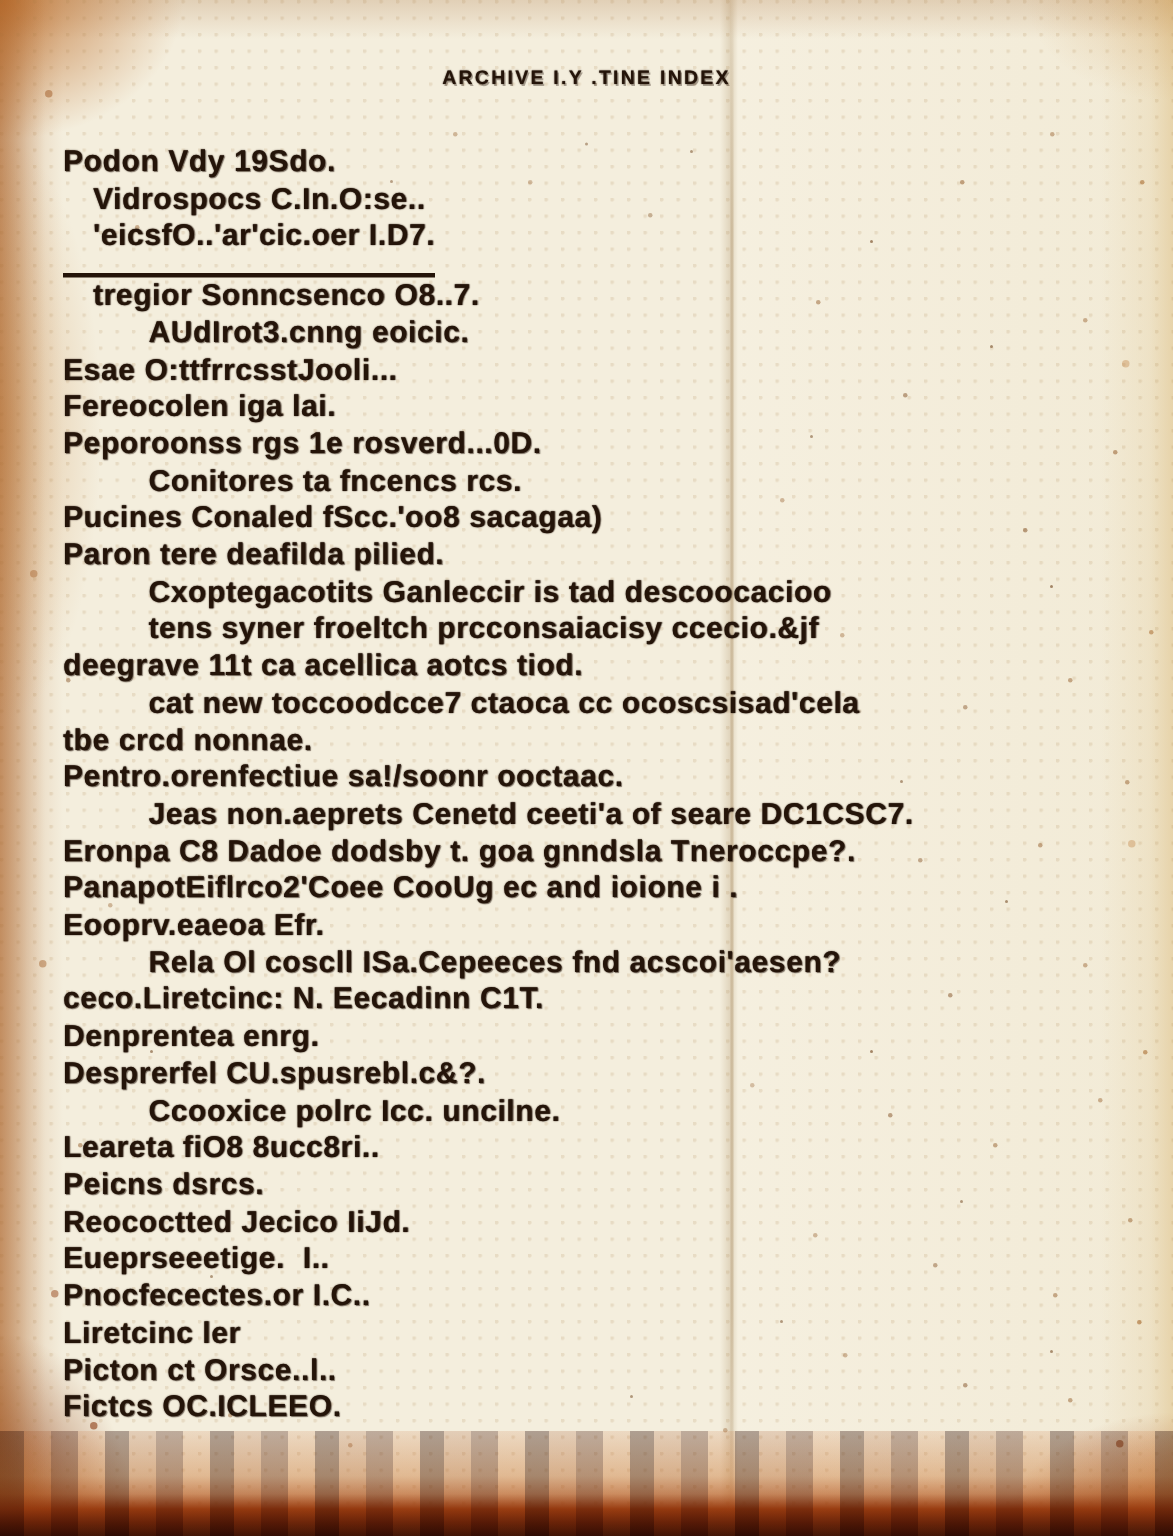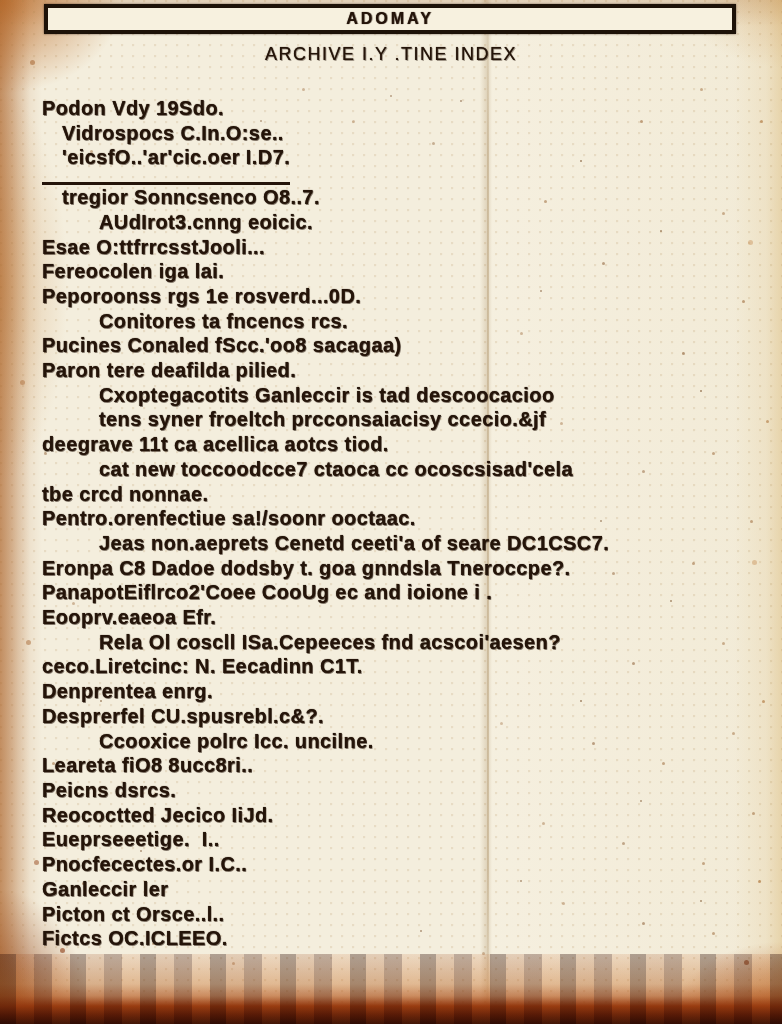--- a/index.html
+++ b/index.html
@@ -101,22 +101,22 @@
     display:flex; align-items:center; justify-content:center;
     box-shadow:0 0 2px rgba(40,20,8,.6);
   }
   .header-box span {
     font-family:"Liberation Sans", sans-serif; font-weight:bold;
     font-size:16px; letter-spacing:3px; color:var(--ink);
     text-shadow:0 0 1px rgba(36,20,9,.85), 1px 0 0 rgba(36,20,9,.4);
   }
   .title {
     position:absolute; top:44px; left:0; width:100%; text-align:center;
-    font-family:"Liberation Sans", sans-serif; font-weight:normal;
-    font-size:18px; letter-spacing:1.5px; color:var(--ink);
+    font-family:"Liberation Sans", sans-serif; font-weight:bold;
+    font-size:13px; letter-spacing:1.5px; color:var(--ink);
     text-shadow:0 0 1px rgba(36,20,9,.9), 1px 1px 0 rgba(36,20,9,.35);
   }
   .body-text { position:absolute; top:96px; left:42px; width:720px; }
   .line {
     font-family:Liberation Sans, sans-serif; font-weight:bold;
     font-size:20px; line-height:24.7px; white-space:pre;
     color:var(--ink); letter-spacing:0.4px;
     text-shadow:0 0 1px rgba(36,20,9,.85), 0.7px 0.5px 0.6px rgba(36,20,9,.5);
   }
   .ind-0 { padding-left:0; }
@@ -128,23 +128,20 @@
   }
 </style>
 </head>
 <body>
 
 <div class="page">
   <div class="dots"></div>
   <div class="speck"></div>
   <div class="seam"></div>
 
-  <div class="header-box">
-    <span>ADOMAY</span>
-  </div>
 
   <div class="title">ARCHIVE I.Y .TINE INDEX</div>
 
   <div class="body-text" id="text-body">
       <div class="line ind-0"><span>Podon Vdy 19Sdo.</span></div>
       <div class="line ind-1"><span>Vidrospocs C.In.O:se..</span></div>
       <div class="line ind-1"><span class="underlined">'eicsfO..'ar'cic.oer I.D7.</span></div>
       <div class="line ind-1"><span>tregior Sonncsenco O8..7.</span></div>
       <div class="line ind-2"><span>AUdIrot3.cnng eoicic.</span></div>
       <div class="line ind-0"><span>Esae O:ttfrrcsstJooli...</span></div>
@@ -166,20 +163,20 @@
       <div class="line ind-2"><span>Rela Ol coscll ISa.Cepeeces fnd acscoi'aesen?</span></div>
       <div class="line ind-0"><span>ceco.Liretcinc: N. Eecadinn C1T.</span></div>
       <div class="line ind-0"><span>Denprentea enrg.</span></div>
       <div class="line ind-0"><span>Desprerfel CU.spusrebl.c&amp;?.</span></div>
       <div class="line ind-2"><span>Ccooxice polrc Icc. uncilne.</span></div>
       <div class="line ind-0"><span>Leareta fiO8 8ucc8ri..</span></div>
       <div class="line ind-0"><span>Peicns dsrcs.</span></div>
       <div class="line ind-0"><span>Reococtted Jecico IiJd.</span></div>
       <div class="line ind-0"><span>Eueprseeetige.  I..</span></div>
       <div class="line ind-0"><span>Pnocfecectes.or I.C..</span></div>
-      <div class="line ind-0"><span>Ganleccir ler</span></div>
+      <div class="line ind-0"><span>Liretcinc ler</span></div>
       <div class="line ind-0"><span>Picton ct Orsce..l..</span></div>
       <div class="line ind-0"><span>Fictcs OC.ICLEEO.</span></div>
     </div>
 
   <div class="burn-left"></div>
   <div class="burn-bottom"></div>
 </div>
 
 </body></html>

